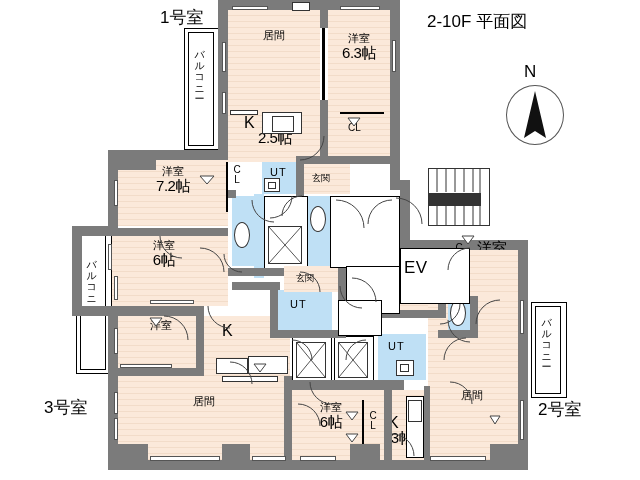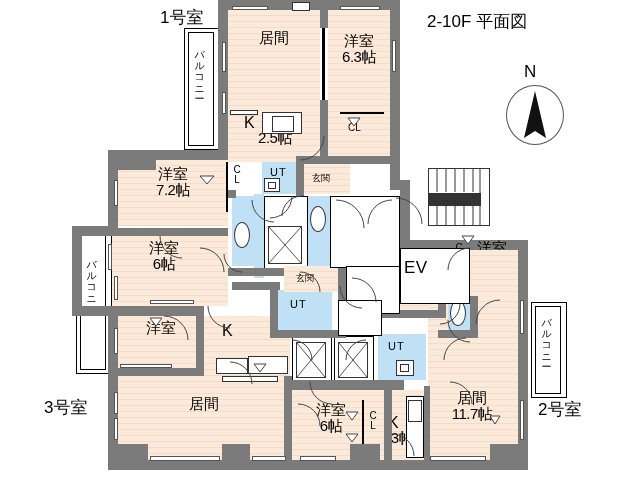--- a/index.html
+++ b/index.html
@@ -62,21 +62,21 @@
     line-height: 1;
   }
   .lbl {
     position: absolute;
     color: #000;
     text-align: center;
     line-height: 1.05;
     white-space: nowrap;
     font-weight: 500;
   }
-  .lbl .rm { display:block; font-size: 15px; letter-spacing: 0px; }
+  .lbl .rm { display:block; font-size: 11px; letter-spacing: 0px; }
   .lbl .sz { display:block; font-size: 15px; letter-spacing: -0.5px; }
   .lbl.small .rm { font-size: 12px; }
   .lbl.small .sz { font-size: 12px; }
   .kk { position:absolute; font-size: 16px; color:#000; }
   .genkan {
     position: absolute;
     font-size: 9px;
     color: #000;
     letter-spacing: 0px;
     white-space: nowrap;
@@ -344,21 +344,20 @@
   <div class="lbl" style="left:382px; top:430px; width:40px;">
     <span class="sz">3帖</span>
   </div>
   <div class="white" style="left:406px; top:396px; width:18px; height:62px;"></div>
   <div class="fx" style="left:408px; top:400px; width:14px; height:22px;"></div>
   <div class="fx" style="left:426px; top:398px; width:7px; height:36px;"></div>
 
   <div class="floor" style="left:428px; top:376px; width:90px; height:84px;"></div>
   <div class="lbl" style="left:424px; top:390px; width:96px;">
     <span class="rm">居間</span>
-    <span class="sz">11.7帖</span>
   </div>
   <div class="floor" style="left:428px; top:296px; width:90px; height:82px;"></div>
 
   <div class="wall" style="left:384px; top:382px; width:8px; height:78px;"></div>
   <div class="wall" style="left:424px; top:386px; width:6px; height:74px;"></div>
   <div class="wall" style="left:350px; top:444px; width:30px; height:18px;"></div>
   <div class="wall" style="left:490px; top:444px; width:28px; height:18px;"></div>
 
   <div class="win" style="left:300px; top:456px; width:36px; height:5px;"></div>
   <div class="win" style="left:430px; top:456px; width:56px; height:5px;"></div>

